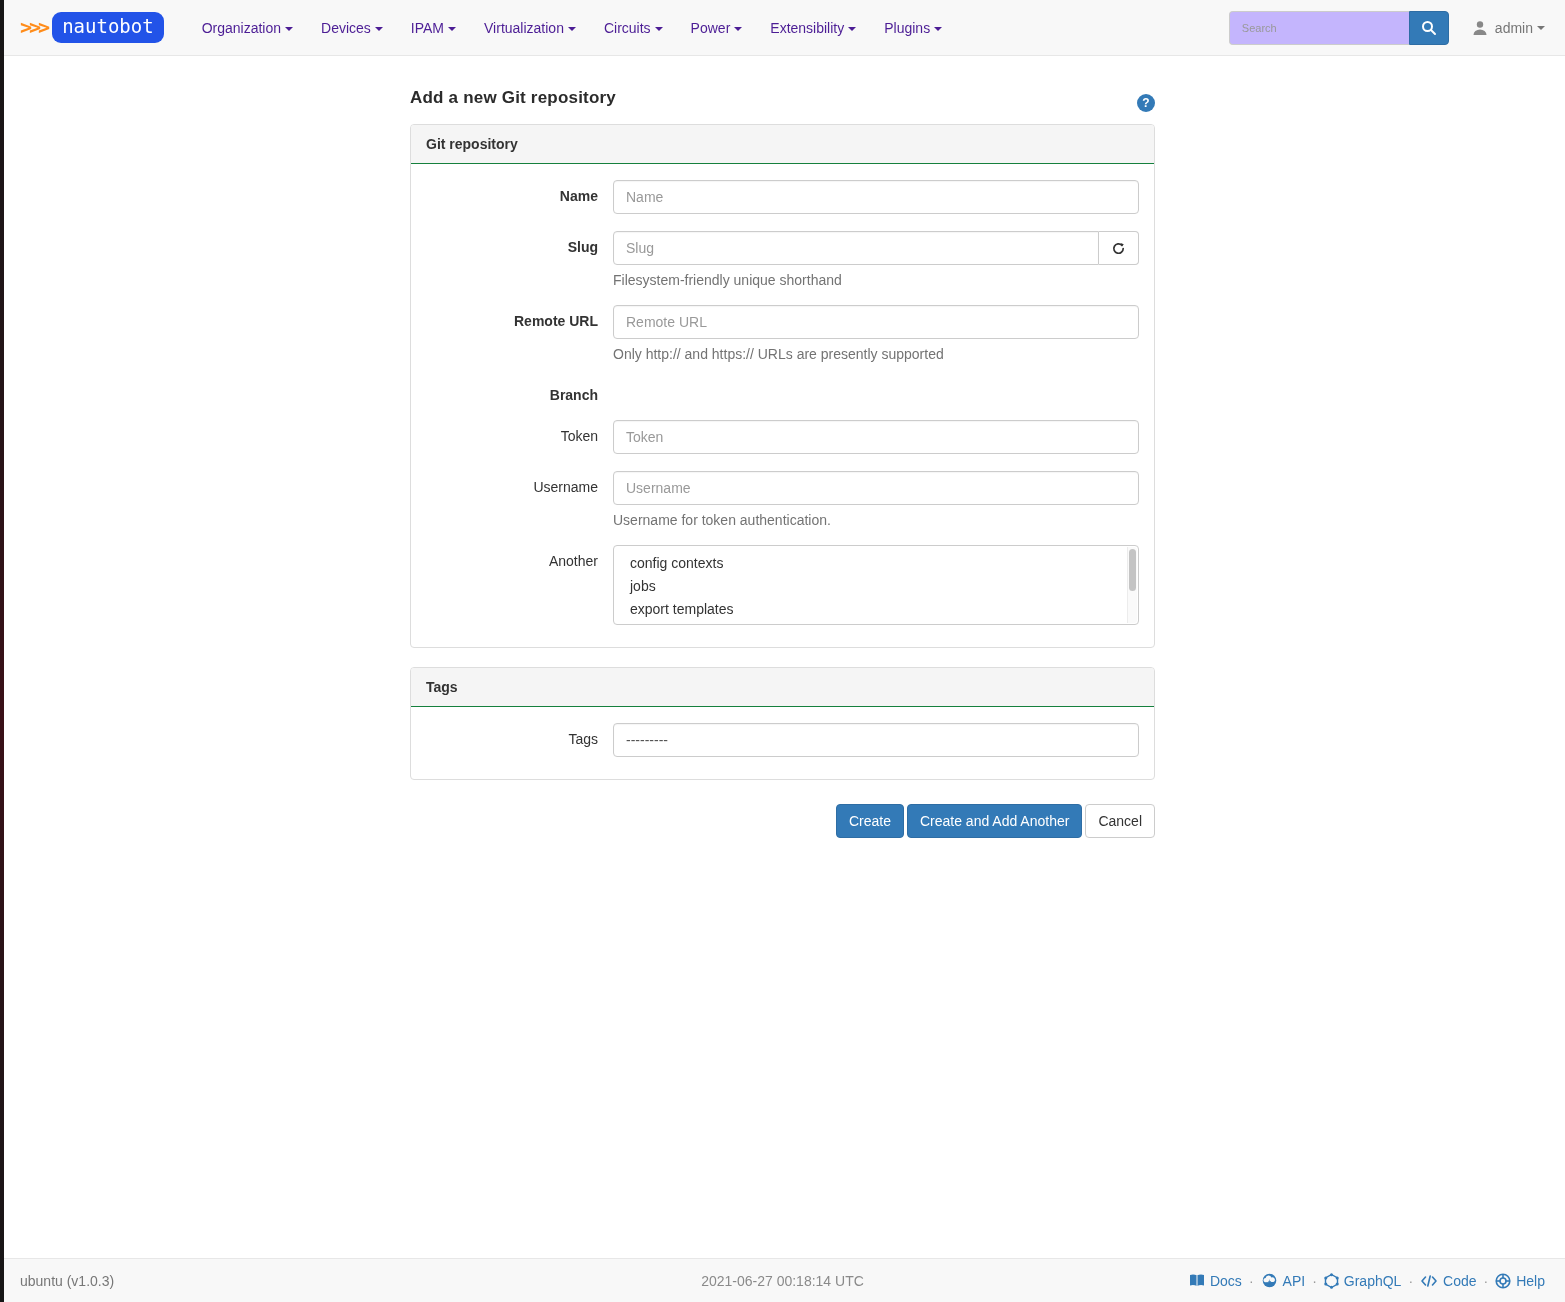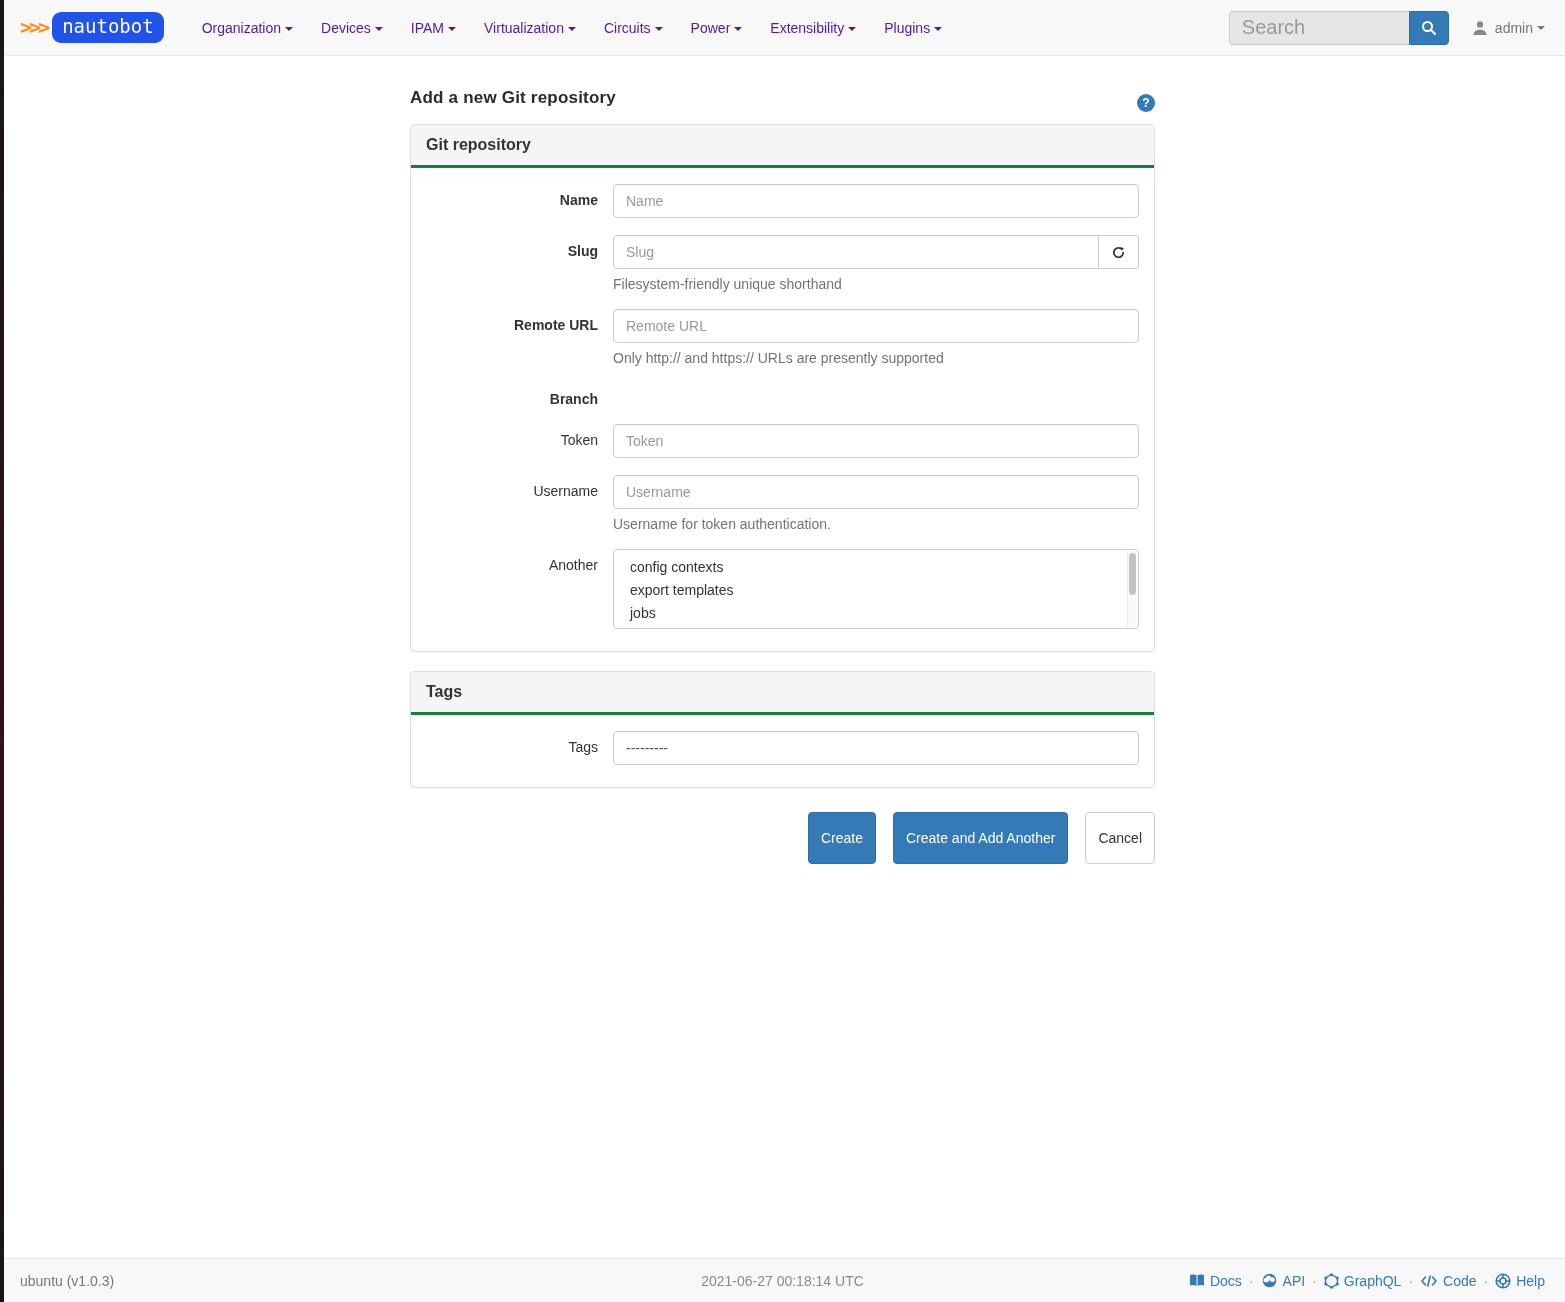--- a/index.html
+++ b/index.html
@@ -48,22 +48,22 @@
     vertical-align: middle;
     border-top: 4px dashed; border-top: 4px solid;
     border-right: 4px solid transparent; border-left: 4px solid transparent;
   }
   .nav-right { display: flex; align-items: center; }
   .search-group { display: flex; }
   .search-input {
     width: 180px; height: 34px;
     border: 1px solid #ccc; border-right: none;
     border-radius: 4px 0 0 4px;
-    padding: 6px 12px; font-size: 20px; color: #555;
-    outline: none; background: #e5e5e5;
+    padding: 6px 12px; font-size: 11px; color: #555;
+    outline: none; background: #c4b5fd;
   }
   .search-input::placeholder { color: #999; }
   .search-btn {
     width: 40px; height: 34px;
     background: #337ab7; border: 1px solid #2e6da4;
     border-radius: 0 4px 4px 0; cursor: pointer;
     display: flex; align-items: center; justify-content: center;
   }
   .user-menu {
     display: flex; align-items: center; margin-left: 22px;
@@ -84,23 +84,23 @@
     background: #337ab7; color: #fff; font-weight: bold; font-size: 12px;
     display: flex; align-items: center; justify-content: center;
     margin-top: 6px; cursor: pointer;
   }
 
   .panel {
     border: 1px solid #ddd; border-radius: 4px;
     margin-bottom: 19px; background: #fff;
   }
   .panel-heading {
-    background: #f5f5f5; border-bottom: 3px solid #15803d;
+    background: #f5f5f5; border-bottom: 1px solid #15803d;
     border-radius: 3px 3px 0 0;
-    padding: 11px 15px; font-weight: bold; color: #333; font-size: 16px;
+    padding: 11px 15px; font-weight: bold; color: #333; font-size: 14px;
   }
   .panel-body { padding: 16px 15px 16px 15px; }
 
   .form-row { display: flex; margin-bottom: 17px; }
   .form-row:last-child { margin-bottom: 6px; }
   .label-col {
     flex: 0 0 187px; text-align: right; padding-right: 15px;
     padding-top: 8px; color: #333;
   }
   .label-col.req { font-weight: bold; }
@@ -134,22 +134,22 @@
     position: absolute; top: 1px; right: 1px; bottom: 1px; width: 10px;
     background: #fafafa; border-left: 1px solid #ececec; border-radius: 0 3px 3px 0;
   }
   .lb-thumb {
     position: absolute; top: 2px; right: 1px; width: 7px; height: 42px;
     background: #c4c4c4; border-radius: 4px;
   }
 
   .btn-row { display: flex; justify-content: flex-end; margin-top: 24px; }
   .btn {
-    height: 52px; padding: 2px 12px; font-size: 14px;
-    border-radius: 4px; cursor: pointer; margin-left: 17px;
+    height: 34px; padding: 2px 12px; font-size: 14px;
+    border-radius: 4px; cursor: pointer; margin-left: 3px;
     font-family: "Liberation Sans", sans-serif;
   }
   .btn-primary { background: #337ab7; border: 1px solid #2e6da4; color: #fff; }
   .btn-default { background: #fff; border: 1px solid #ccc; color: #333; }
 
   
   .footer {
     position: absolute; bottom: 0; left: 0; width: 100%; height: 44px;
     background: #f8f8f8; border-top: 1px solid #e7e7e7;
     display: flex; align-items: center; padding: 0 20px;
@@ -264,22 +264,22 @@
           <input class="text-input" type="text" placeholder="Username" style="">
           <div class="help-block">Username for token authentication.</div>
         </div>
       </div>
 
       <div class="form-row">
         <label class="label-col">Another</label>
         <div class="input-col">
           <div class="listbox">
             <div class="listbox-option">config contexts</div>
+            <div class="listbox-option">jobs</div>
             <div class="listbox-option">export templates</div>
-            <div class="listbox-option">jobs</div>
             <div class="listbox-option">backup configs</div>
 
             <div class="lb-track">
               <div class="lb-thumb"></div>
             </div>
           </div>
         </div>
       </div>
 
     </div>

